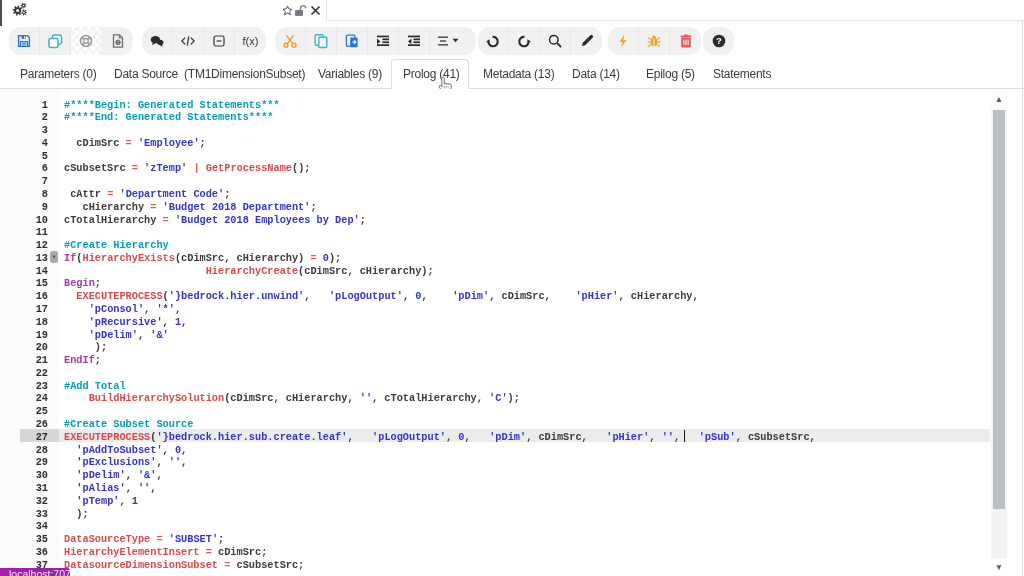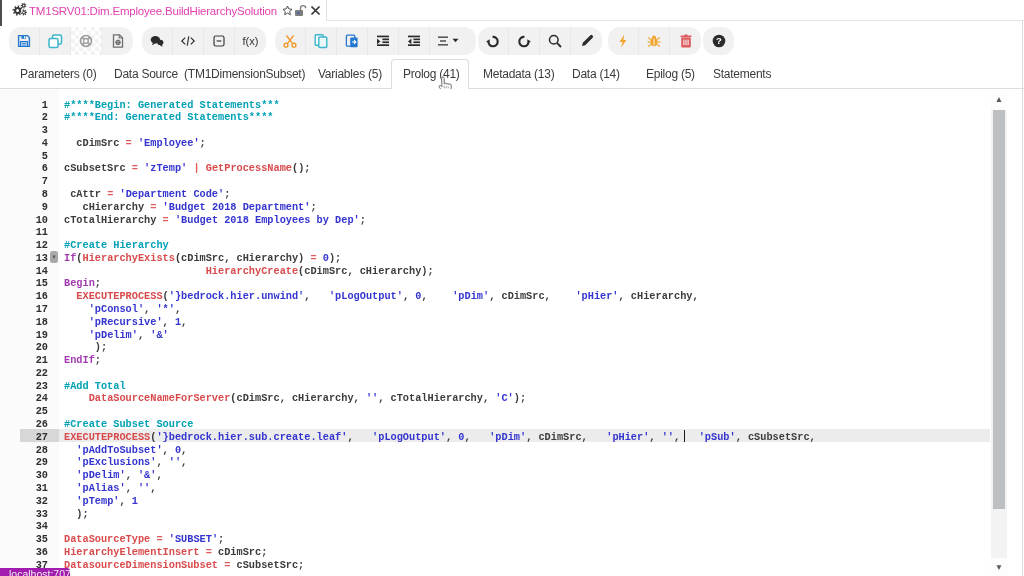--- a/index.html
+++ b/index.html
@@ -46,21 +46,20 @@
 
 #status{position:absolute;left:0;top:568px;width:70px;height:16px;background:#a21caf;border-radius:0 3px 0 0;font-size:10.5px;color:#ededed;padding-left:9px;line-height:13px;overflow:hidden}
 svg{display:block}
 </style></head>
 <body>
 
 <div id="tabstrip">
     <svg class="abs" style="left:12px;top:2px" width="16" height="17" viewBox="0 0 16 17">
       <path d="M10.70 8.72 L10.34 10.48 L8.95 9.92 L8.09 11.20 L9.12 12.29 L7.63 13.28 L7.03 11.90 L5.52 12.20 L5.48 13.70 L3.72 13.34 L4.28 11.95 L3.00 11.09 L1.91 12.12 L0.92 10.63 L2.30 10.03 L2.00 8.52 L0.50 8.48 L0.86 6.72 L2.25 7.28 L3.11 6.00 L2.08 4.91 L3.57 3.92 L4.17 5.30 L5.68 5.00 L5.72 3.50 L7.48 3.86 L6.92 5.25 L8.20 6.11 L9.29 5.08 L10.28 6.57 L8.90 7.17 L9.20 8.68Z M7.10 8.60 A1.50 1.50 0 1 0 4.10 8.60 A1.50 1.50 0 1 0 7.10 8.60Z M14.37 4.45 L13.81 5.47 L13.05 4.83 L12.30 5.37 L12.66 6.30 L11.52 6.50 L11.55 5.50 L10.65 5.25 L10.15 6.11 L9.28 5.34 L10.08 4.74 L9.72 3.89 L8.73 4.04 L8.79 2.87 L9.76 3.12 L10.21 2.31 L9.47 1.63 L10.42 0.95 L10.83 1.87 L11.74 1.71 L11.81 0.71 L12.93 1.02 L12.47 1.91 L13.17 2.53 L13.99 1.96 L14.44 3.04 L13.46 3.23 L13.42 4.16Z M12.40 3.60 A0.80 0.80 0 1 0 10.80 3.60 A0.80 0.80 0 1 0 12.40 3.60Z M14.94 9.78 L14.94 11.02 L13.86 10.80 L13.44 11.68 L14.28 12.39 L13.31 13.16 L12.81 12.18 L11.86 12.40 L11.83 13.50 L10.62 13.22 L11.07 12.22 L10.31 11.61 L9.43 12.28 L8.89 11.16 L9.96 10.89 L9.96 9.91 L8.89 9.64 L9.43 8.52 L10.31 9.19 L11.07 8.58 L10.62 7.58 L11.83 7.30 L11.86 8.40 L12.81 8.62 L13.31 7.64 L14.28 8.41 L13.44 9.12 L13.86 10.00Z M12.75 10.40 A0.85 0.85 0 1 0 11.05 10.40 A0.85 0.85 0 1 0 12.75 10.40Z" fill="#3a3a3a" fill-rule="evenodd"></path>
     </svg>
-    <div id="title">TM1SRV01:Dim.Employee.BuildHierarchySolution</div>
     <svg class="abs" style="left:282px;top:5px" width="11" height="11" viewBox="0 0 16 16">
       <path d="M8 1.5l2 4.2 4.6.6-3.4 3.2.9 4.6L8 11.8l-4.1 2.3.9-4.6L1.4 6.3 6 5.7z" fill="none" stroke="#3a3a3a" stroke-width="1.3"></path>
     </svg>
     <svg class="abs" style="left:294px;top:4px" width="13" height="14" viewBox="0 0 13 14">
       <rect x="1" y="6" width="8" height="6" rx="1" fill="#7d7d7d"></rect>
       <path d="M6.5 6V4.2a2.6 2.6 0 0 1 5.2 0" fill="none" stroke="#7d7d7d" stroke-width="1.4"></path>
       <rect x="3.5" y="8" width="2" height="1.6" fill="#2a5fd0"></rect>
     </svg>
     <svg class="abs" style="left:310px;top:5px" width="11" height="11" viewBox="0 0 11 11">
       <path d="M1.5 1.5l8 8M9.5 1.5l-8 8" stroke="#333" stroke-width="1.7"></path>
@@ -259,21 +258,21 @@
         <circle cx="8" cy="8" r="6.3" fill="#2b2b2b"></circle>
         <text x="8" y="11.2" text-anchor="middle" font-family="Liberation Sans" font-size="9.5" font-weight="bold" fill="#fff">?</text>
       </svg>
     </div>
   </div>
 <div id="tabs">
     <div class="line"></div>
     <div id="activetab"></div>
     <div class="tlab" style="left:20px">Parameters (0)</div>
     <div class="tlab" style="left:114px">Data Source  (TM1DimensionSubset)</div>
-    <div class="tlab" style="left:318px">Variables (5)</div>
+    <div class="tlab" style="left:318px">Variables (9)</div>
     <div class="tlab" style="left:403px">Prolog (41)</div>
     <div class="tlab" style="left:483px">Metadata (13)</div>
     <div class="tlab" style="left:572px">Data (14)</div>
     <div class="tlab" style="left:646px">Epilog (5)</div>
     <div class="tlab" style="left:713px">Statements</div>
     <svg class="abs" style="left:436px;top:20px" width="16" height="18" viewBox="0 0 15 17">
       <path d="M5.3 2.2c0-.8.5-1.3 1.2-1.3s1.2.5 1.2 1.3v5.3c0 .3.3.3.35 0 .1-.5.5-.8 1.05-.75.5.05.85.4.9.9.05.3.3.3.35.05.1-.45.55-.7 1.05-.6.5.1.8.45.8.95 0 .25.25.3.3.05.1-.4.5-.65.95-.55.55.1.85.5.85 1.1v2.6c0 1.1-.35 1.9-.9 2.6-.5.65-.75 1.3-.75 1.95v.5h-6.2v-.45c0-.6-.35-1.2-1-1.95-.85-1-1.6-2.1-2.4-3.3-.35-.55-.3-1.15.15-1.5.5-.4 1.15-.3 1.6.2l.75.85z" fill="#fff" stroke="#666" stroke-width=".9"></path>
       <g stroke="#888" stroke-width=".7">
         <line x1="7.7" y1="9.3" x2="7.7" y2="11.6"></line>
         <line x1="9.6" y1="9.5" x2="9.6" y2="11.6"></line>
@@ -338,21 +337,21 @@
                        <i class="f">HierarchyCreate</i>(cDimSrc, cHierarchy);
 <i class="k">Begin</i>;
   <i class="f">EXECUTEPROCESS</i>(<i class="s">'}bedrock.hier.unwind'</i>,   <i class="s">'pLogOutput'</i>, <i class="s">0</i>,    <i class="s">'pDim'</i>, cDimSrc,    <i class="s">'pHier'</i>, cHierarchy,
     <i class="s">'pConsol'</i>, <i class="s">'*'</i>,
     <i class="s">'pRecursive'</i>, <i class="s">1</i>,
     <i class="s">'pDelim'</i>, <i class="s">'&amp;'</i>
      );
 <i class="k">EndIf</i>;
 
 <i class="c">#Add Total</i>
-    <i class="f">DataSourceNameForServer</i>(cDimSrc, cHierarchy, <i class="s">''</i>, cTotalHierarchy, <i class="s">'C'</i>);
+    <i class="f">BuildHierarchySolution</i>(cDimSrc, cHierarchy, <i class="s">''</i>, cTotalHierarchy, <i class="s">'C'</i>);
 
 <i class="c">#Create Subset Source</i>
 <i class="f">EXECUTEPROCESS</i>(<i class="s">'}bedrock.hier.sub.create.leaf'</i>,   <i class="s">'pLogOutput'</i>, <i class="s">0</i>,   <i class="s">'pDim'</i>, cDimSrc,   <i class="s">'pHier'</i>, <i class="s">''</i>,   <i class="s">'pSub'</i>, cSubsetSrc,
   <i class="s">'pAddToSubset'</i>, <i class="s">0</i>,
   <i class="s">'pExclusions'</i>, <i class="s">''</i>,
   <i class="s">'pDelim'</i>, <i class="s">'&amp;'</i>,
   <i class="s">'pAlias'</i>, <i class="s">''</i>,
   <i class="s">'pTemp'</i>, <i class="s">1</i>
   );
 

